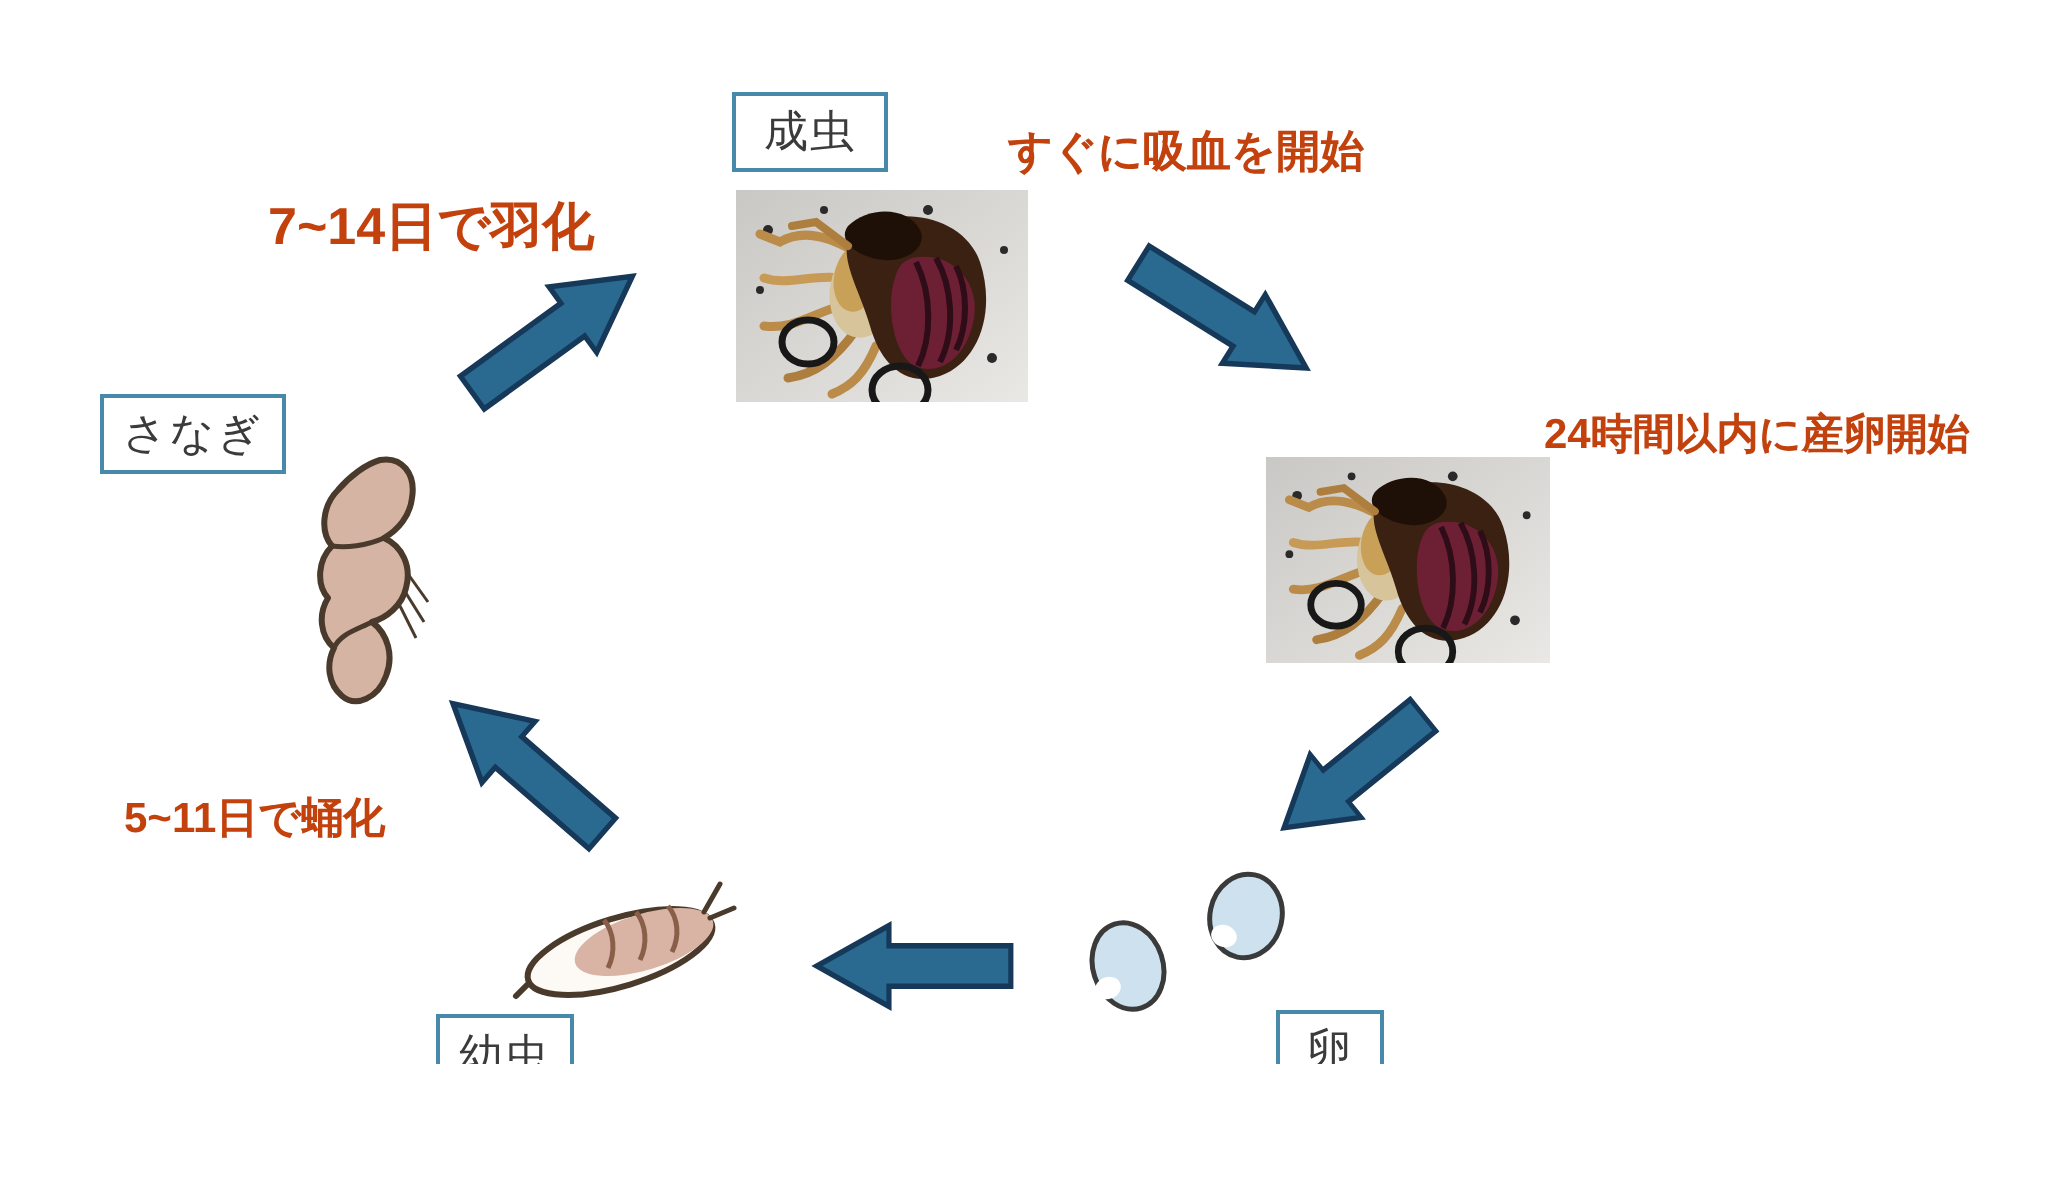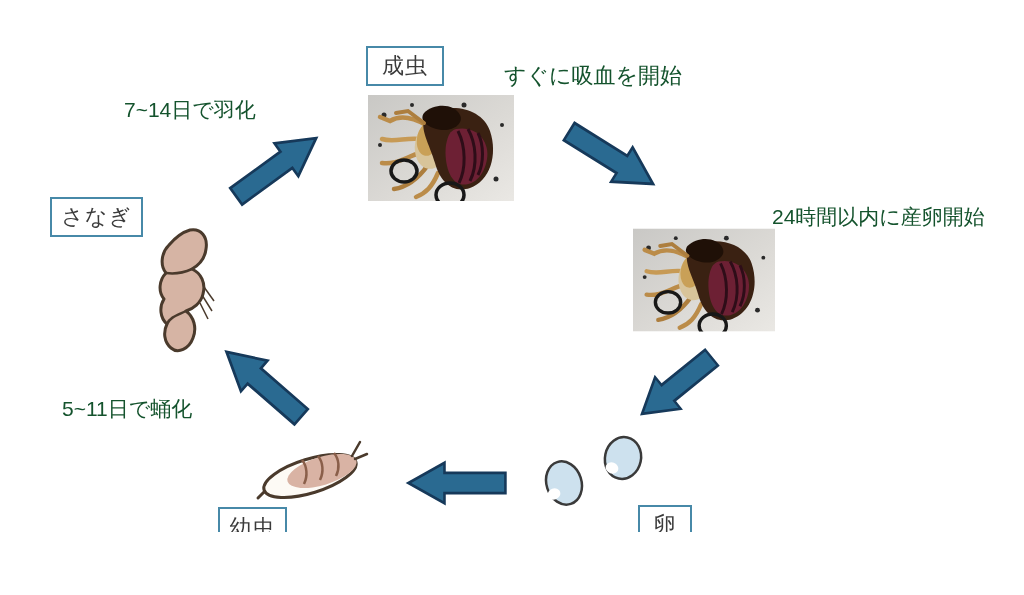--- a/index.html
+++ b/index.html
@@ -24,23 +24,23 @@
     display: flex;
     align-items: center;
     justify-content: center;
     font-size: 22px;
     font-weight: 500;
     letter-spacing: 1px;
     white-space: nowrap;
   }
   .annotation {
     position: absolute;
-    color: #14532d;
+    color: #c2410c;
     font-size: 22px;
-    font-weight: 400;
+    font-weight: 700;
     white-space: nowrap;
   }
   .photo {
     position: absolute;
     display: block;
   }
   .arrow {
     position: absolute;
     display: block;
   }
@@ -105,21 +105,21 @@
   <div class="stage-box" style="left:218px; top:507px; width:69px; height:41px;">
     <span>幼虫</span>
   </div>
   <div class="stage-box" style="left:50px; top:197px; width:93px; height:40px;">
     <span>さなぎ</span>
   </div>
   <div class="stage-box" style="left:638px; top:505px; width:54px; height:40px;">
     <span>卵</span>
   </div>
 
-  <div class="annotation" style="left:124px; top:96px; font-size:21px;">7~14日で羽化</div>
+  <div class="annotation" style="left:134px; top:96px; font-size:26px;">7~14日で羽化</div>
   <div class="annotation" style="left:504px; top:61px; font-size:22px;">すぐに吸血を開始</div>
   <div class="annotation" style="left:772px; top:203px; font-size:21px;text-align:right;">24時間以内に産卵開始</div>
   <div class="annotation" style="left:62px; top:395px; font-size:21px;text-align:right;">5~11日で蛹化</div>
 
   <svg class="photo" style="left:368px; top:95px;" width="146" height="106" viewBox="0 0 146 106">
     <use href="#flea-photo-art"></use>
   </svg>
   <svg class="photo" style="left:633px; top:227px;" width="142" height="106" viewBox="0 0 146 106">
     <use href="#flea-photo-art"></use>
   </svg>

